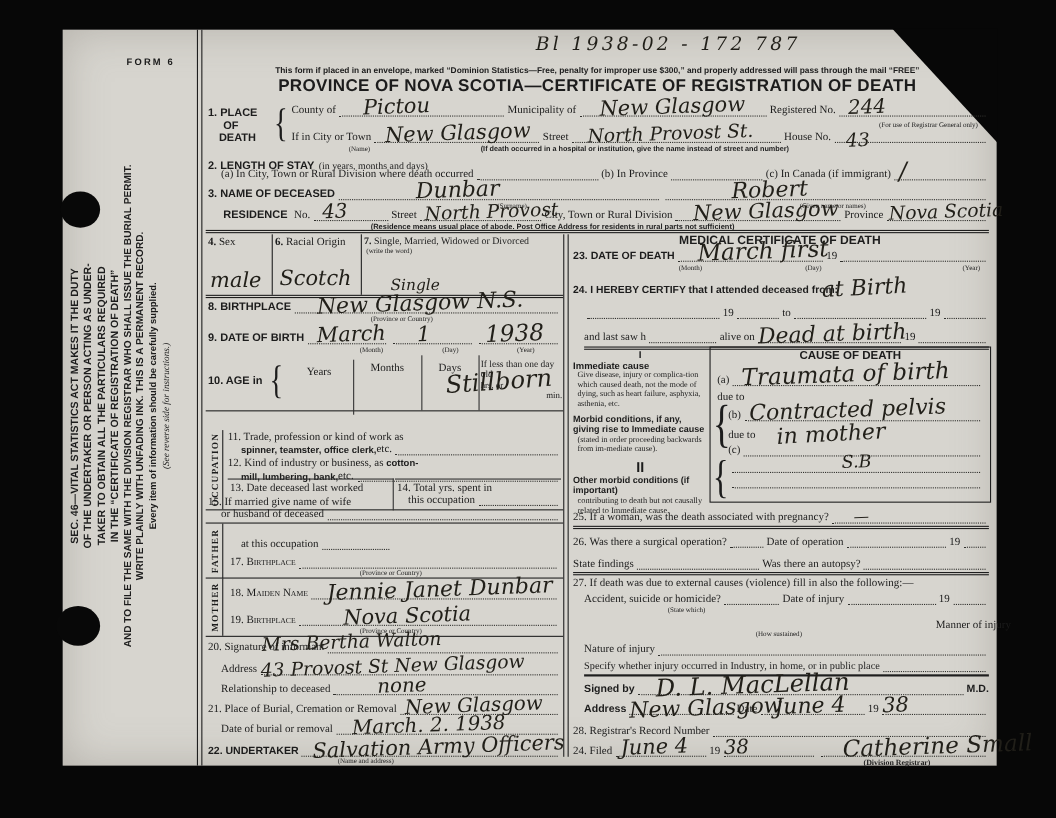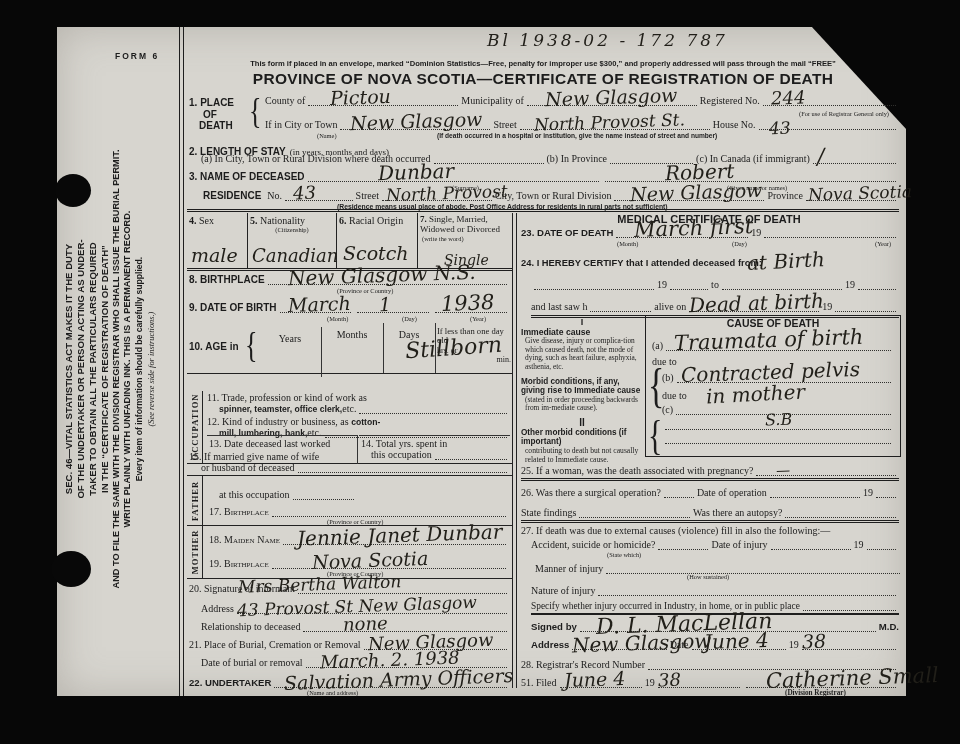--- a/index.html
+++ b/index.html
@@ -156,25 +156,20 @@
 
     <div class="abs dbl" style="left:0;top:182px;width:712px;"></div>
 
     <div class="abs" style="left:325px;top:186px;bottom:8px;width:3px;border-left:1.4px solid #222;border-right:1.4px solid #222;"></div>
 
     <div class="abs" style="left:0;top:186px;width:325px;height:55px;display:flex;border-bottom:3px double #1e1e1e;">
       <div style="width:60px;border-right:1.4px solid #222;position:relative;">
         <div class="lbl" style="padding:2px 0 0 2px;"><b>4.</b> <span>Sex</span></div>
         <span class="hw" style="position:absolute;left:4px;bottom:2px;font-size:19px;">male</span>
       </div>
-      <div style="width:88px;border-right:1.4px solid #222;position:relative;">
-        <div class="lbl" style="padding:2px 0 0 2px;"><b>5.</b> <span>Nationality</span></div>
-        <div class="cap" style="text-align:center;">(Citizenship)</div>
-        <span class="hw" style="position:absolute;left:4px;bottom:2px;font-size:18px;">Canadian</span>
-      </div>
       <div style="width:80px;border-right:1.4px solid #222;position:relative;">
         <div class="lbl" style="padding:2px 0 0 2px;"><b>6.</b> <span>Racial Origin</span></div>
         <span class="hw" style="position:absolute;left:6px;bottom:4px;font-size:19px;">Scotch</span>
       </div>
       <div style="flex:1;position:relative;">
         <div class="lbl" style="padding:2px 0 0 2px;font-size:9px;white-space:normal;line-height:1.1;"><b>7.</b> <span>Single, Married, Widowed or Divorced</span></div>
         <div class="cap" style="padding-left:4px;">(write the word)</div>
         <span class="hw" style="position:absolute;left:26px;bottom:0px;font-size:14px;text-align:center;">Single</span>
       </div>
     </div>
@@ -370,21 +365,21 @@
       <span class="lbl">19</span>
       <span class="fill" style="min-width:20px;"></span>
     </div>
 
     <div class="abs" style="left:334px;top:290px;width:122px;">
       <div class="bs" style="font-size:9px;text-align:center;">I</div>
       <div class="bs" style="font-size:8.6px;">Immediate cause</div>
       <div style="font-size:7.4px;line-height:1.15;padding-left:4px;">Give disease, injury or complica-tion which caused death, not the mode of dying, such as heart failure, asphyxia, asthenia, etc.</div>
       <div class="bs" style="font-size:8.2px;line-height:1.15;margin-top:6px;">Morbid conditions, if any, giving rise to Immediate cause</div>
       <div style="font-size:7.4px;line-height:1.15;padding-left:4px;">(stated in order proceeding backwards from im-mediate cause).</div>
-      <div class="bs" style="font-size:10px;text-align:center;margin-top:4px;">II</div>
+      <div class="bs" style="font-size:13px;text-align:center;margin-top:4px;">II</div>
       <div class="bs" style="font-size:8.2px;line-height:1.15;">Other morbid conditions (if important)</div>
       <div style="font-size:7.6px;line-height:1.15;padding-left:4px;">contributing to death but not causally related to Immediate cause.</div>
     </div>
     <div class="abs" style="left:458px;top:288px;width:254px;height:140px;border:1.6px solid #1e1e1e;">
       <div class="bs" style="font-size:10.5px;text-align:center;margin-top:1px;">CAUSE OF DEATH</div>
       <div class="row" style="left:6px;top:24px;width:242px;">
         <span class="lbl">(a)</span>
         <span class="fill">
             <span class="hwv hw" style="left:8px;font-size:21px;bottom:-2px;">Traumata of birth</span>
           </span>
@@ -439,21 +434,21 @@
     <div class="abs lbl" style="left:334px;top:498px;">27. If death was due to external causes (violence) fill in also the following:—</div>
     <div class="row" style="left:344px;top:512px;width:368px;">
       <span class="lbl">Accident, suicide or homicide?</span>
       <span class="fill" style="min-width:50px;"></span>
       <span class="lbl">Date of injury</span>
       <span class="fill" style="min-width:80px;"></span>
       <span class="lbl">19</span>
       <span class="fill" style="min-width:16px;"></span>
     </div>
     <div class="abs cap" style="left:420px;top:524px;">(State which)</div>
-    <div class="row" style="left:348px;top:536px;width:368px;">
+    <div class="row" style="left:364px;top:536px;width:368px;flex-direction:column;">
       <span class="lbl">Manner of injury</span>
       <span class="fill"></span>
     </div>
     <div class="abs cap" style="left:500px;top:546px;">(How sustained)</div>
     <div class="row" style="left:344px;top:558px;width:368px;">
       <span class="lbl">Nature of injury</span>
       <span class="fill"></span>
     </div>
     <div class="row" style="left:344px;top:574px;width:368px;border-bottom:2.6px double #1e1e1e;padding-bottom:2px;">
       <span class="lbl" style="font-size:9.4px;">Specify whether injury occurred in Industry, in home, or in public place</span>
@@ -480,21 +475,21 @@
       <span class="fill" style="min-width:18px;">
           <span class="hwv hw" style="left:0px;font-size:19px;">38</span>
         </span>
     </div>
 
     <div class="row" style="left:334px;top:632px;width:378px;">
       <span class="lbl">28. Registrar's Record Number</span>
       <span class="fill"></span>
     </div>
     <div class="row" style="left:334px;top:650px;width:378px;">
-      <span class="lbl">51. Filed</span>
+      <span class="lbl">24. Filed</span>
       <span class="fill" style="min-width:60px;">
           <span class="hwv hw" style="left:4px;font-size:19px;">June 4</span>
         </span>
       <span class="lbl">19</span>
       <span class="fill" style="min-width:20px;">
           <span class="hwv hw" style="left:0px;font-size:18px;">38</span>
         </span>
       <span class="fill" style="min-width:150px;">
           <span class="hwv hw" style="left:20px;font-size:21px;">Catherine Small</span>
         </span>

